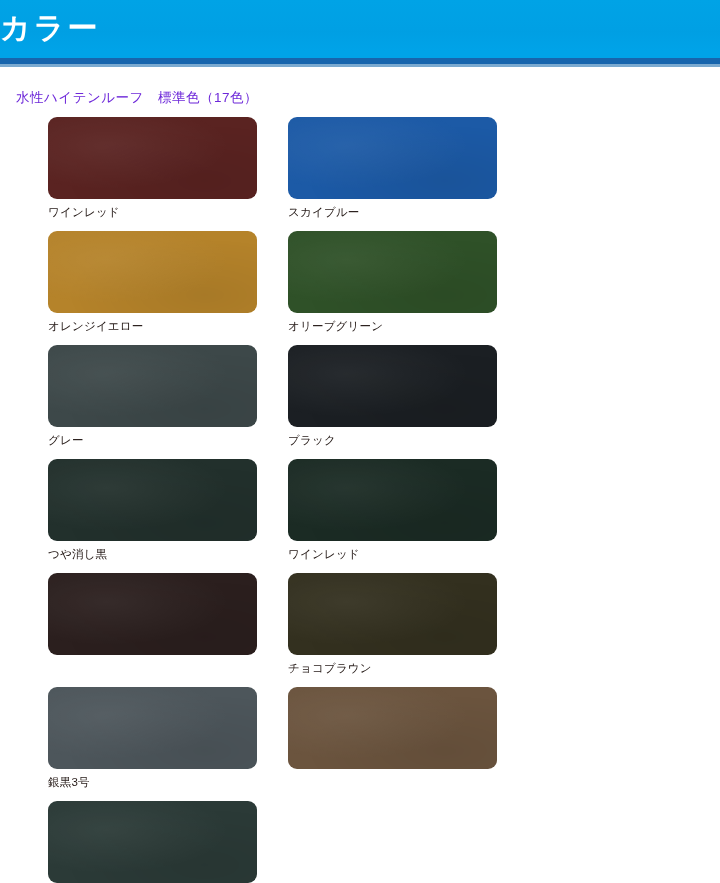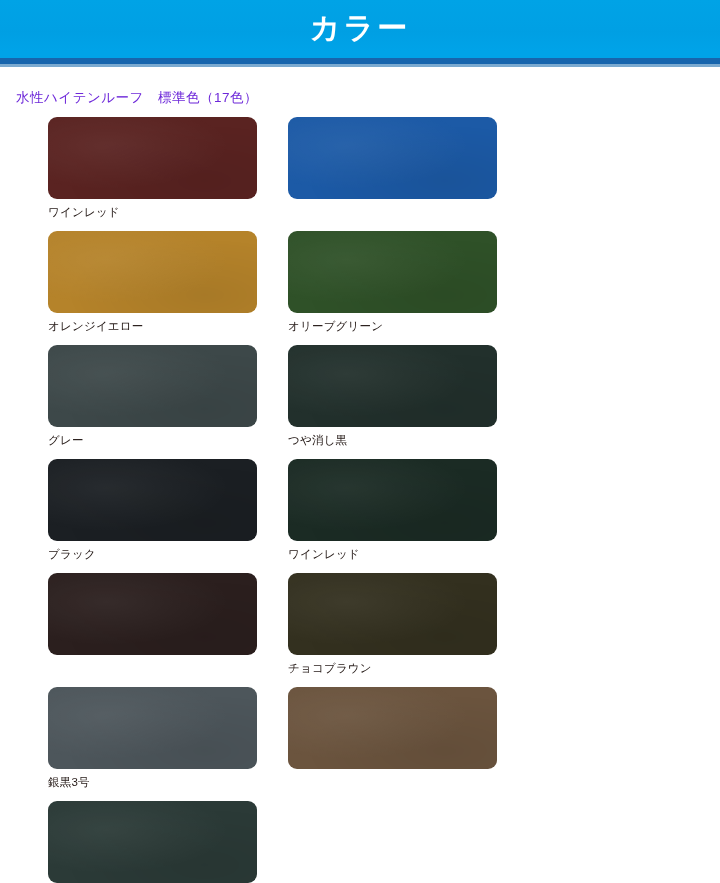--- a/index.html
+++ b/index.html
@@ -22,21 +22,21 @@
     width: 720px;
     height: 58px;
     background: linear-gradient(180deg, #00a3e6 0%, #00a0e4 52%, #009fe3 53%, #00a3e8 88%, #00a3e8 100%);
     box-sizing: border-box;
   }
   .header-title {
     position: absolute;
     left: 0;
     right: 0;
     top: 8px;
-    text-align: center;
+    text-align: left;
     color: #ffffff;
     font-size: 30px;
     font-weight: bold;
     letter-spacing: 3px;
     line-height: 40px;
   }
   .header-underline {
     width: 720px;
     height: 6px;
     background: #1765ad;
@@ -114,42 +114,43 @@
   <div class="section-title">水性ハイテンルーフ　標準色（17色）</div>
 
   <div class="grid">
 
     <div class="cell">
       <div class="swatch" style="background-color: rgb(90, 35, 33);"></div>
       <div class="swatch-label">ワインレッド</div>
     </div>
     <div class="cell">
       <div class="swatch" style="background-color: rgb(28, 90, 166);"></div>
+      <div class="swatch-label">スカイブルー</div>
     </div>
     <div class="cell">
       <div class="swatch" style="background-color: rgb(181, 131, 42);"></div>
       <div class="swatch-label">オレンジイエロー</div>
     </div>
 
     <div class="cell">
       <div class="swatch" style="background-color: rgb(47, 81, 40);"></div>
       <div class="swatch-label">オリーブグリーン</div>
     </div>
     <div class="cell">
       <div class="swatch" style="background-color: rgb(61, 72, 73);"></div>
       <div class="swatch-label">グレー</div>
     </div>
 
     <div class="cell">
+      <div class="swatch" style="background-color: rgb(27, 31, 35);"></div>
+      <div class="swatch-label">ブラック</div>
+    </div>
+    <div class="cell">
       <div class="swatch" style="background-color: rgb(34, 48, 44);"></div>
       <div class="swatch-label">つや消し黒</div>
-    </div>
-    <div class="cell">
-      <div class="swatch" style="background-color: rgb(27, 31, 35);"></div>
-      <div class="swatch-label">ブラック</div>
     </div>
     <div class="cell">
       <div class="swatch" style="background-color: rgb(27, 43, 36);"></div>
       <div class="swatch-label">ワインレッド</div>
     </div>
 
     <div class="cell">
       <div class="swatch" style="background-color: rgb(43, 31, 30);"></div>
     </div>
     <div class="cell">

